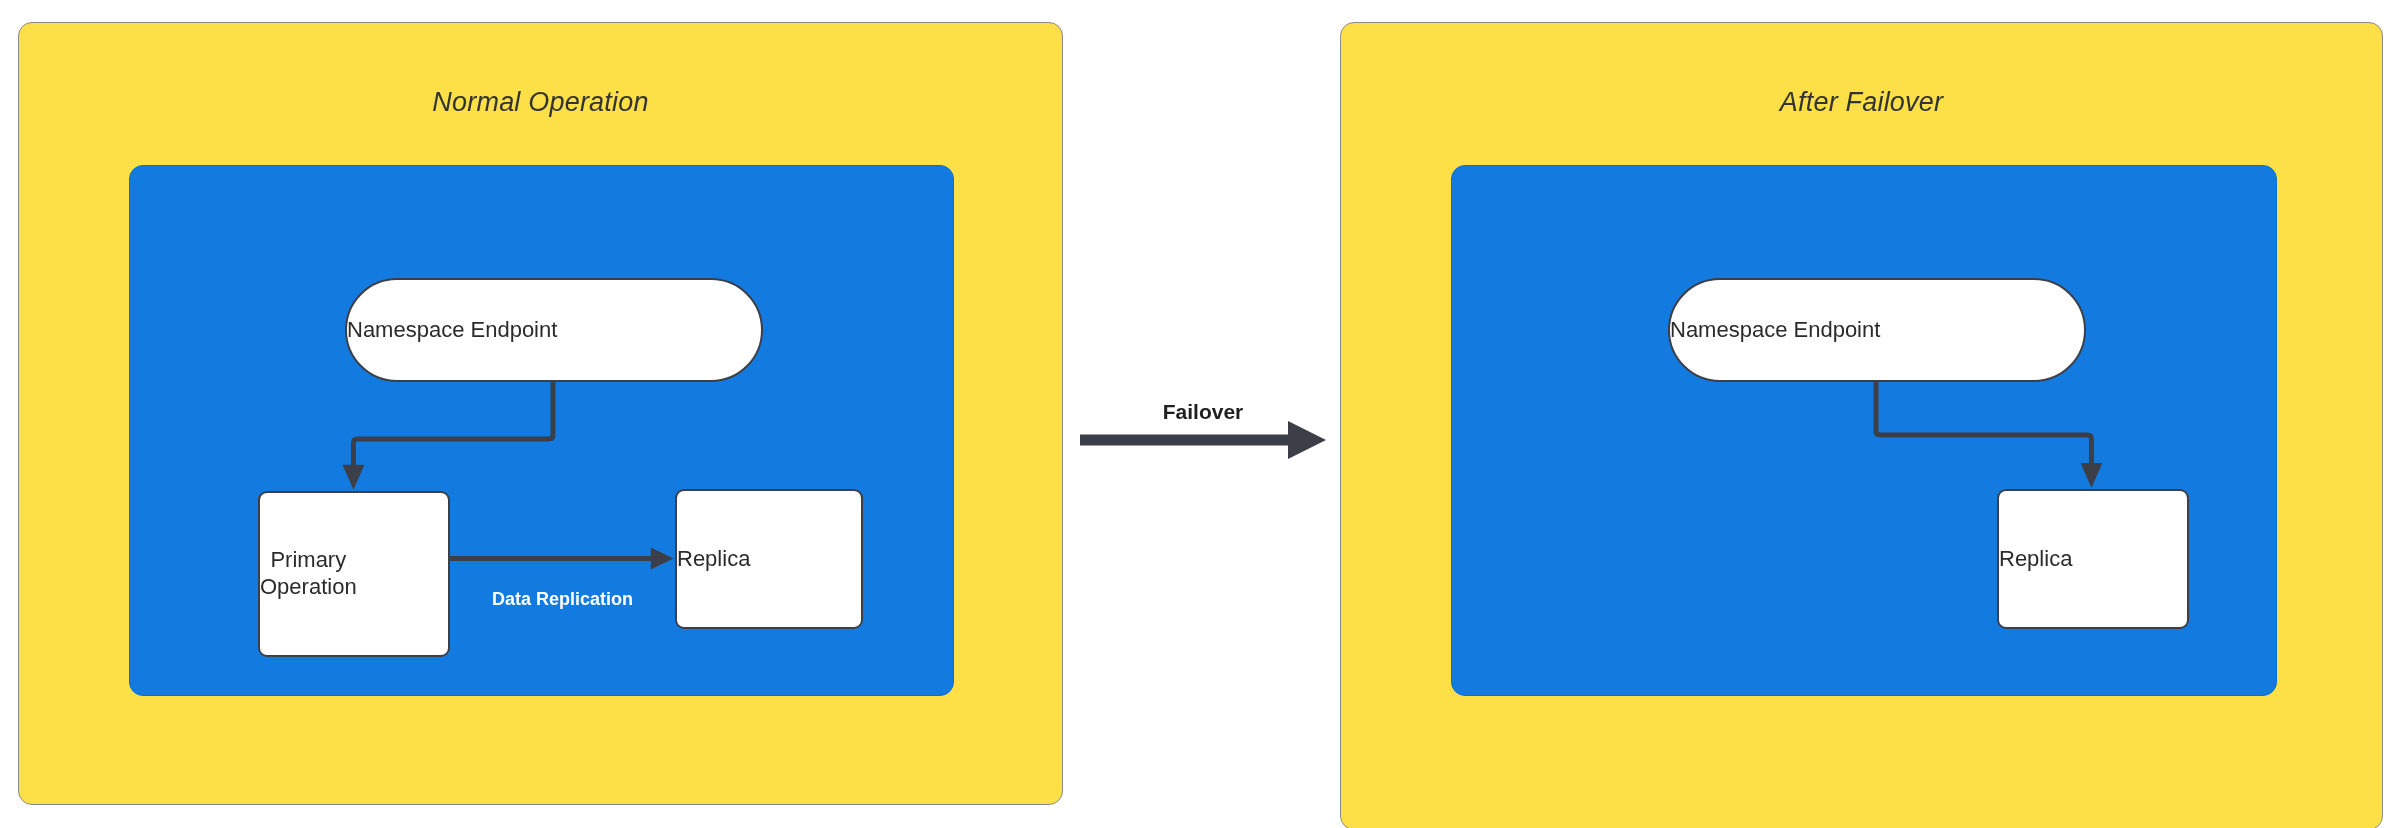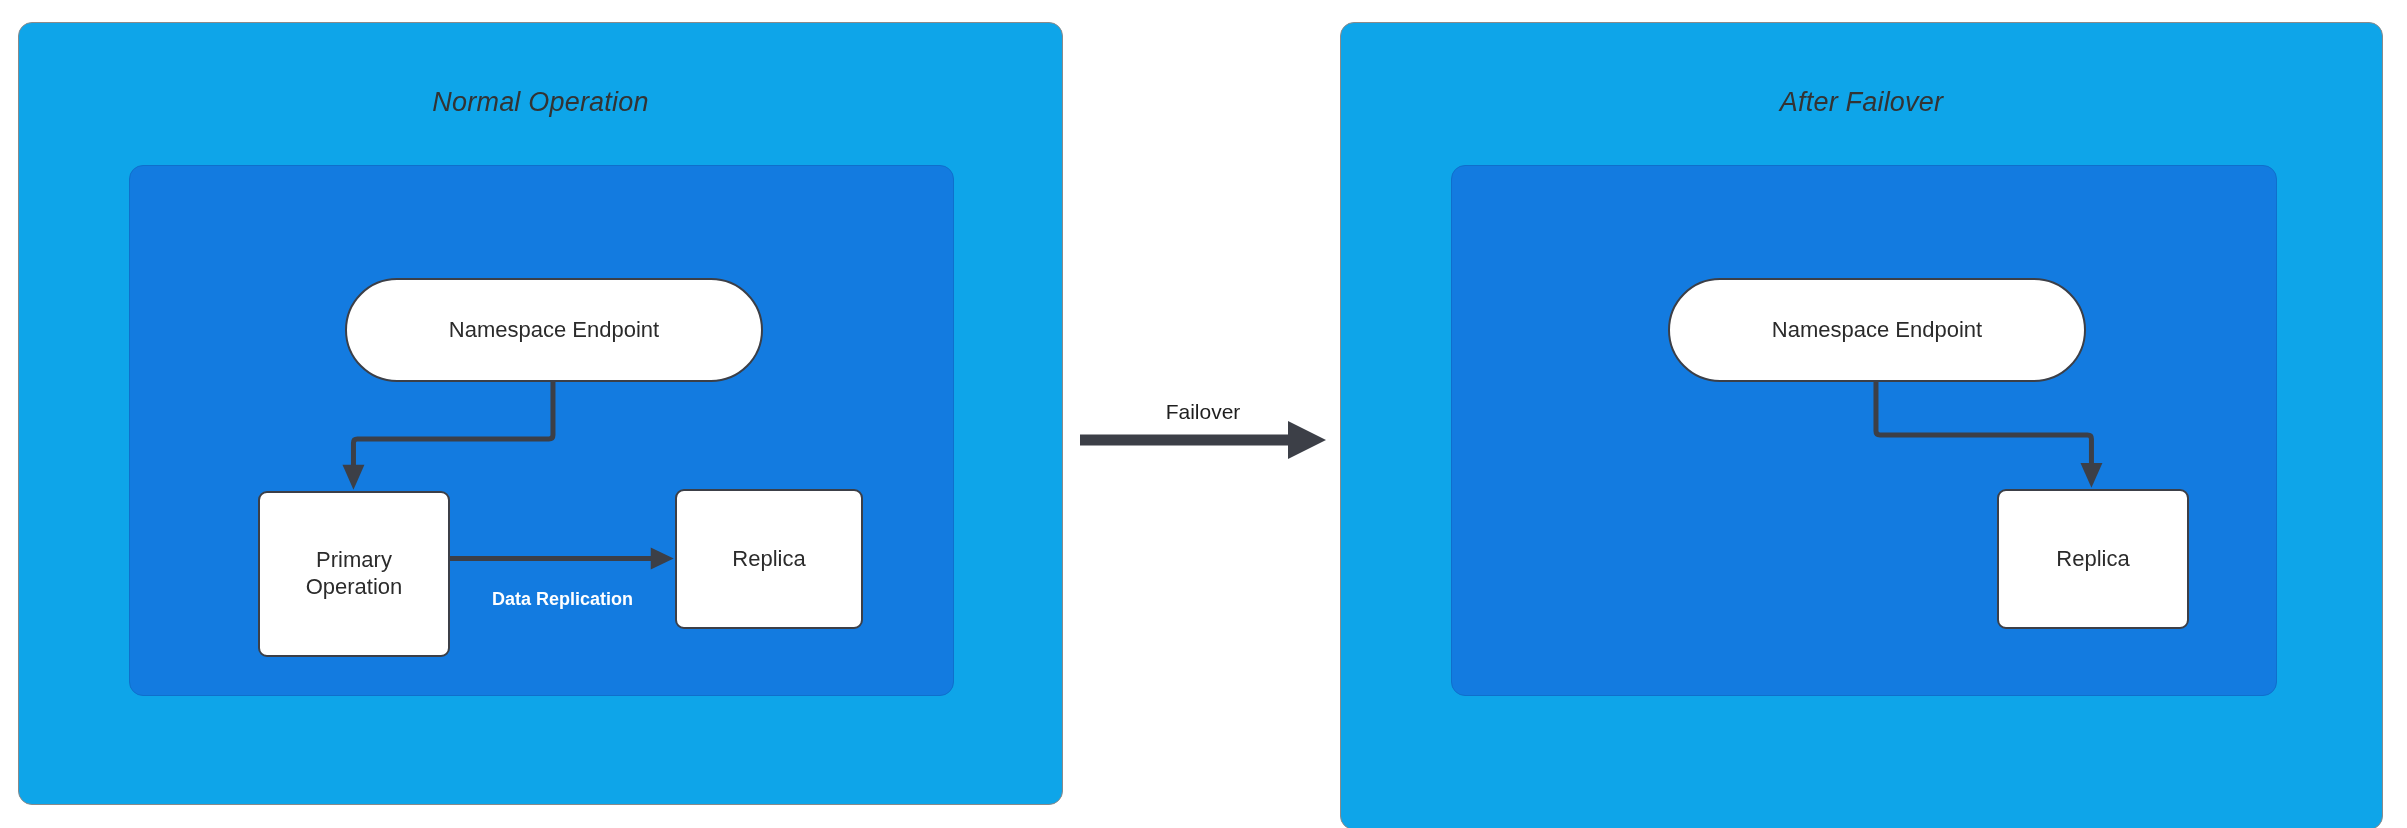--- a/index.html
+++ b/index.html
@@ -14,21 +14,21 @@
     position: relative;
     width: 2407px;
     height: 828px;
     background: #ffffff;
     overflow: hidden;
   }
 
   
   .panel {
     position: absolute;
-    background: #0ea5e9;
+    background: #fde047;
     border: 1.6px solid #8a8a8a;
     border-radius: 14px;
     box-sizing: border-box;
   }
   #panel-left  { left: 18px;   top: 22px; width: 1045px; height: 783px; }
   #panel-right { left: 1340px; top: 22px; width: 1043px; height: 808px; }
 
   .panel-title {
     position: absolute;
     top: 64px;
@@ -53,21 +53,20 @@
   #zone-right { left: 110px; top: 142px; width: 826px; height: 531px; }
 
   
   .node {
     position: absolute;
     box-sizing: border-box;
     background: #ffffff;
     border: 2px solid #3c3f47;
     display: flex;
     align-items: center;
-    justify-content: center;
     text-align: center;
     color: #2b2b2b;
     font-size: 22px;
     line-height: 1.22;
     z-index: 3;
   }
   .node.pill { border-radius: 60px; }
   .node.box  { border-radius: 9px; }
   .node.dim {
     background: #e2e3e5;
@@ -127,20 +126,21 @@
   }
   #failover-label {
     position: absolute;
     left: 1080px;
     top: 400px;
     width: 246px;
     text-align: center;
     font-size: 21px;
     color: #1f1f1f;
     z-index: 6;
+    font-weight: bold;
   }
 </style>
 </head>
 <body>
 
 <div id="stage">
 
   <div class="panel" id="panel-left">
     <div class="panel-title">Normal Operation</div>
 

